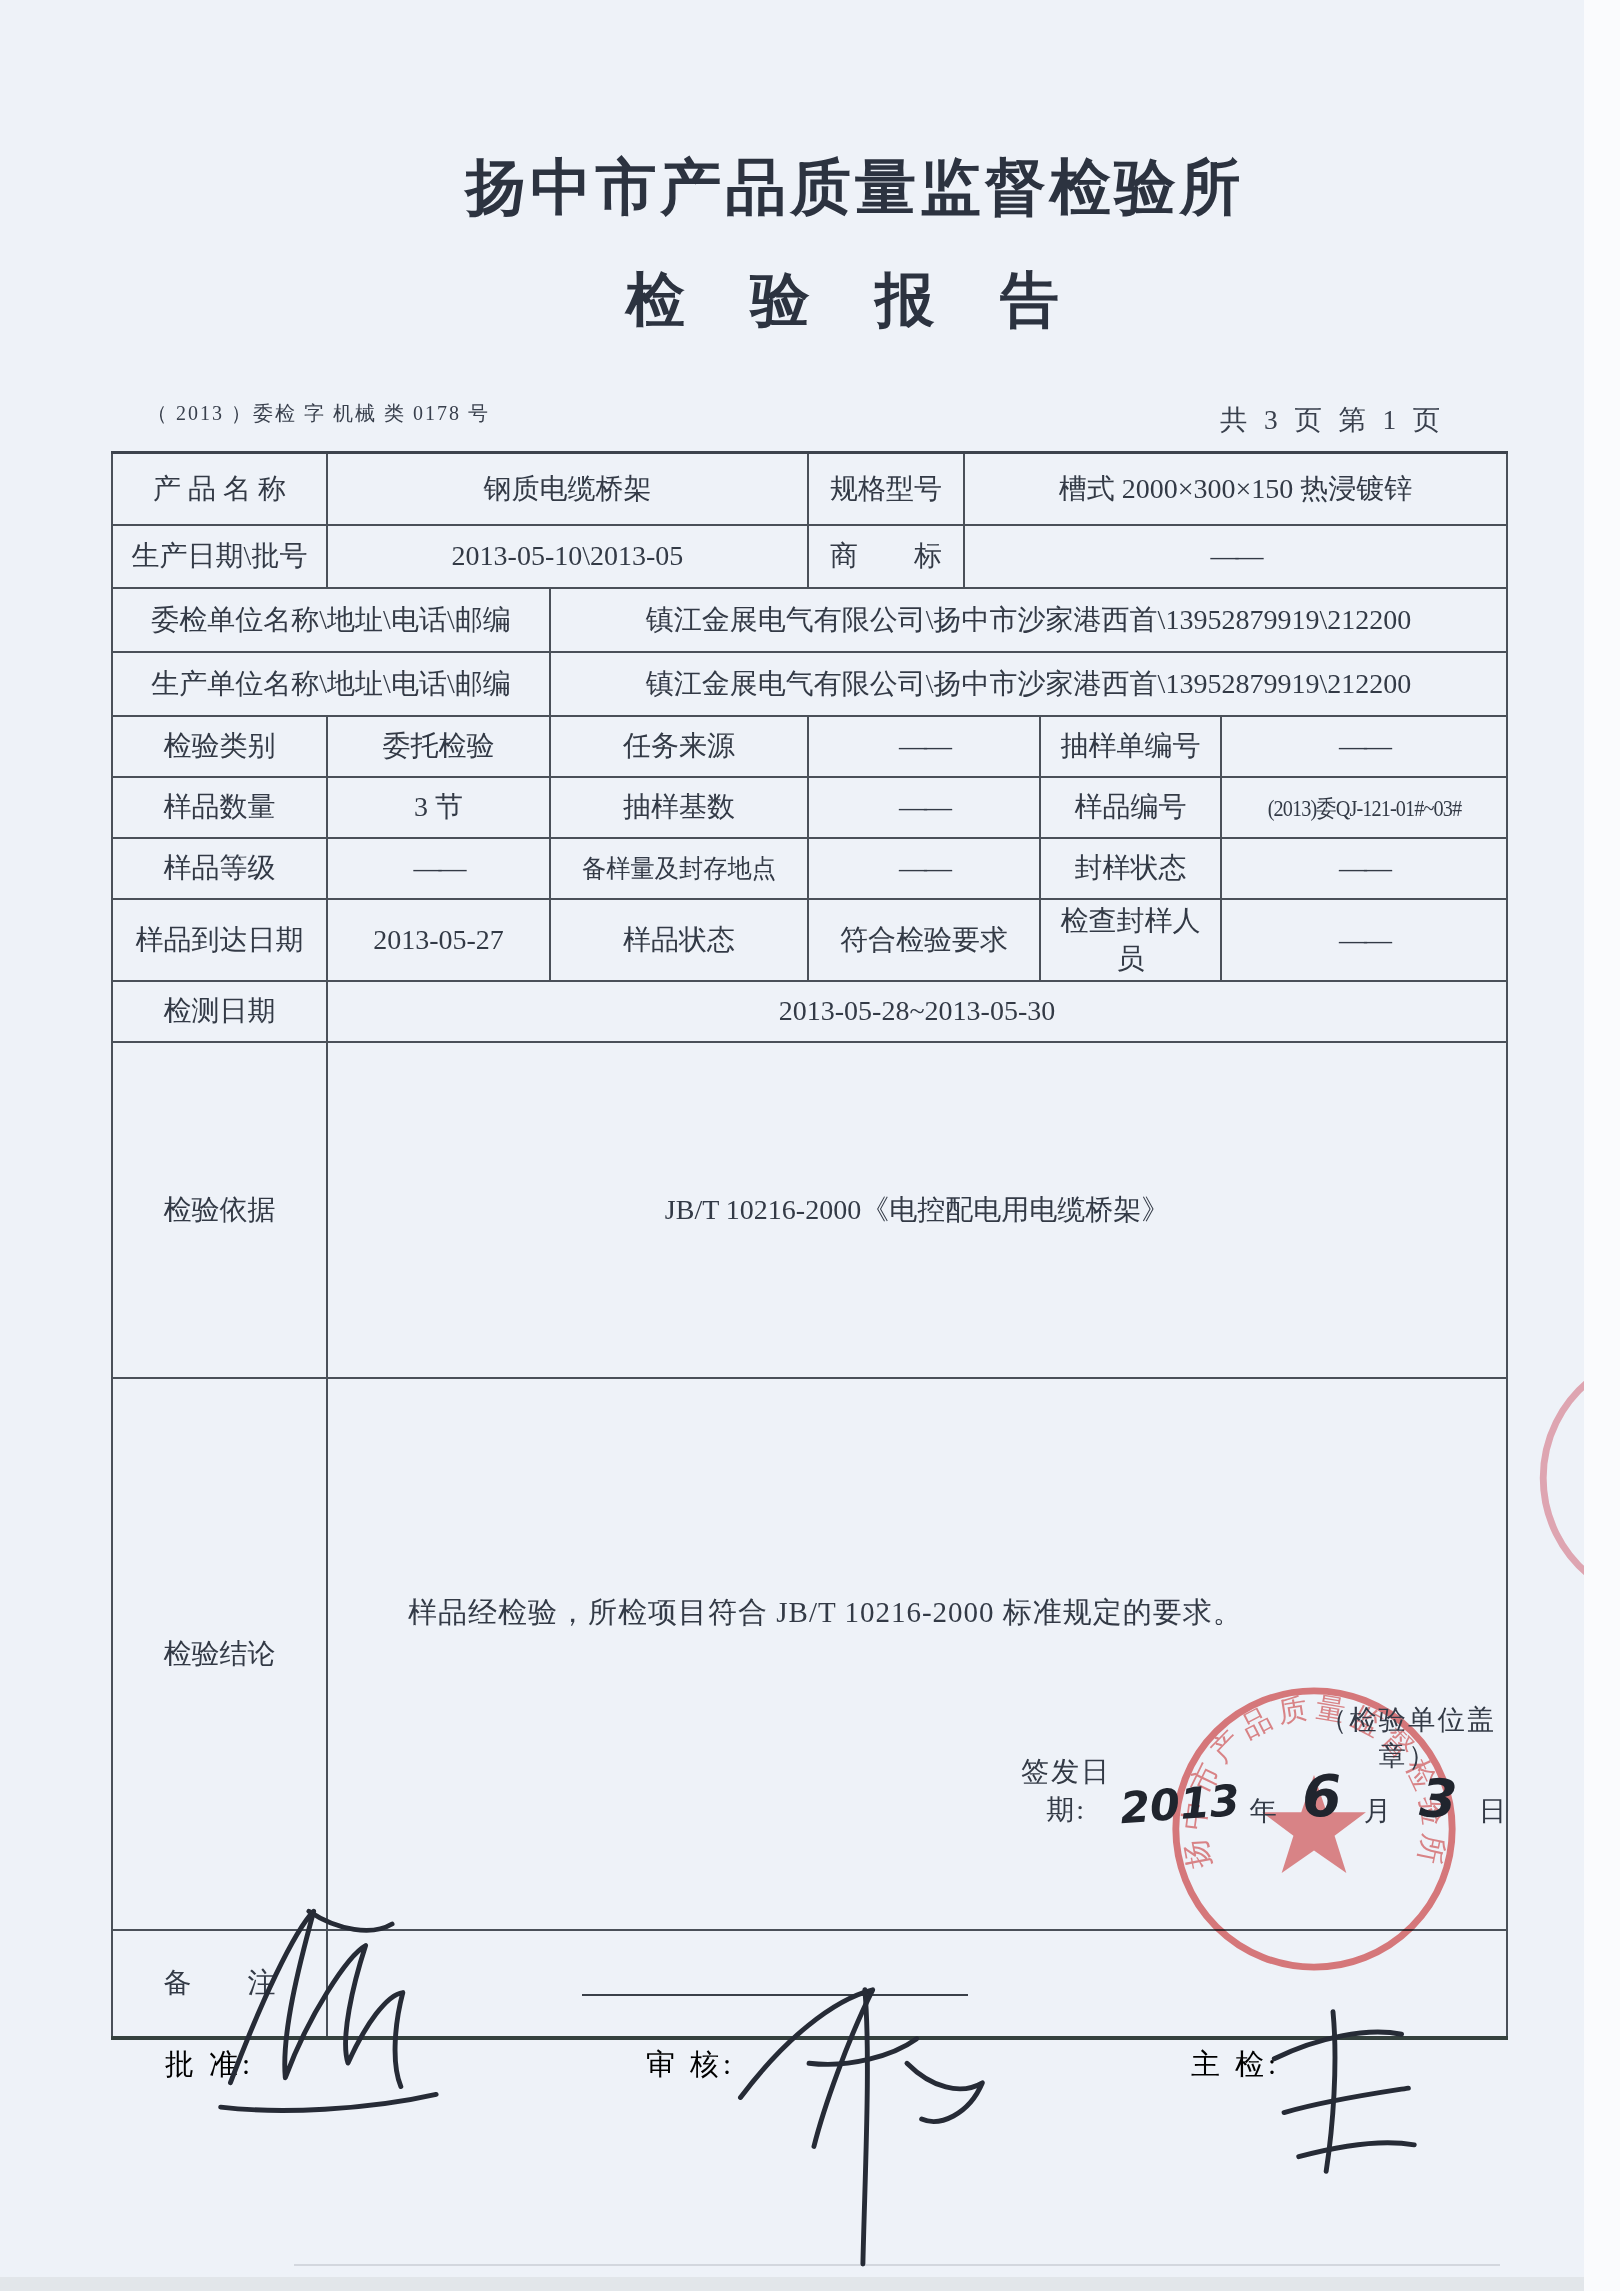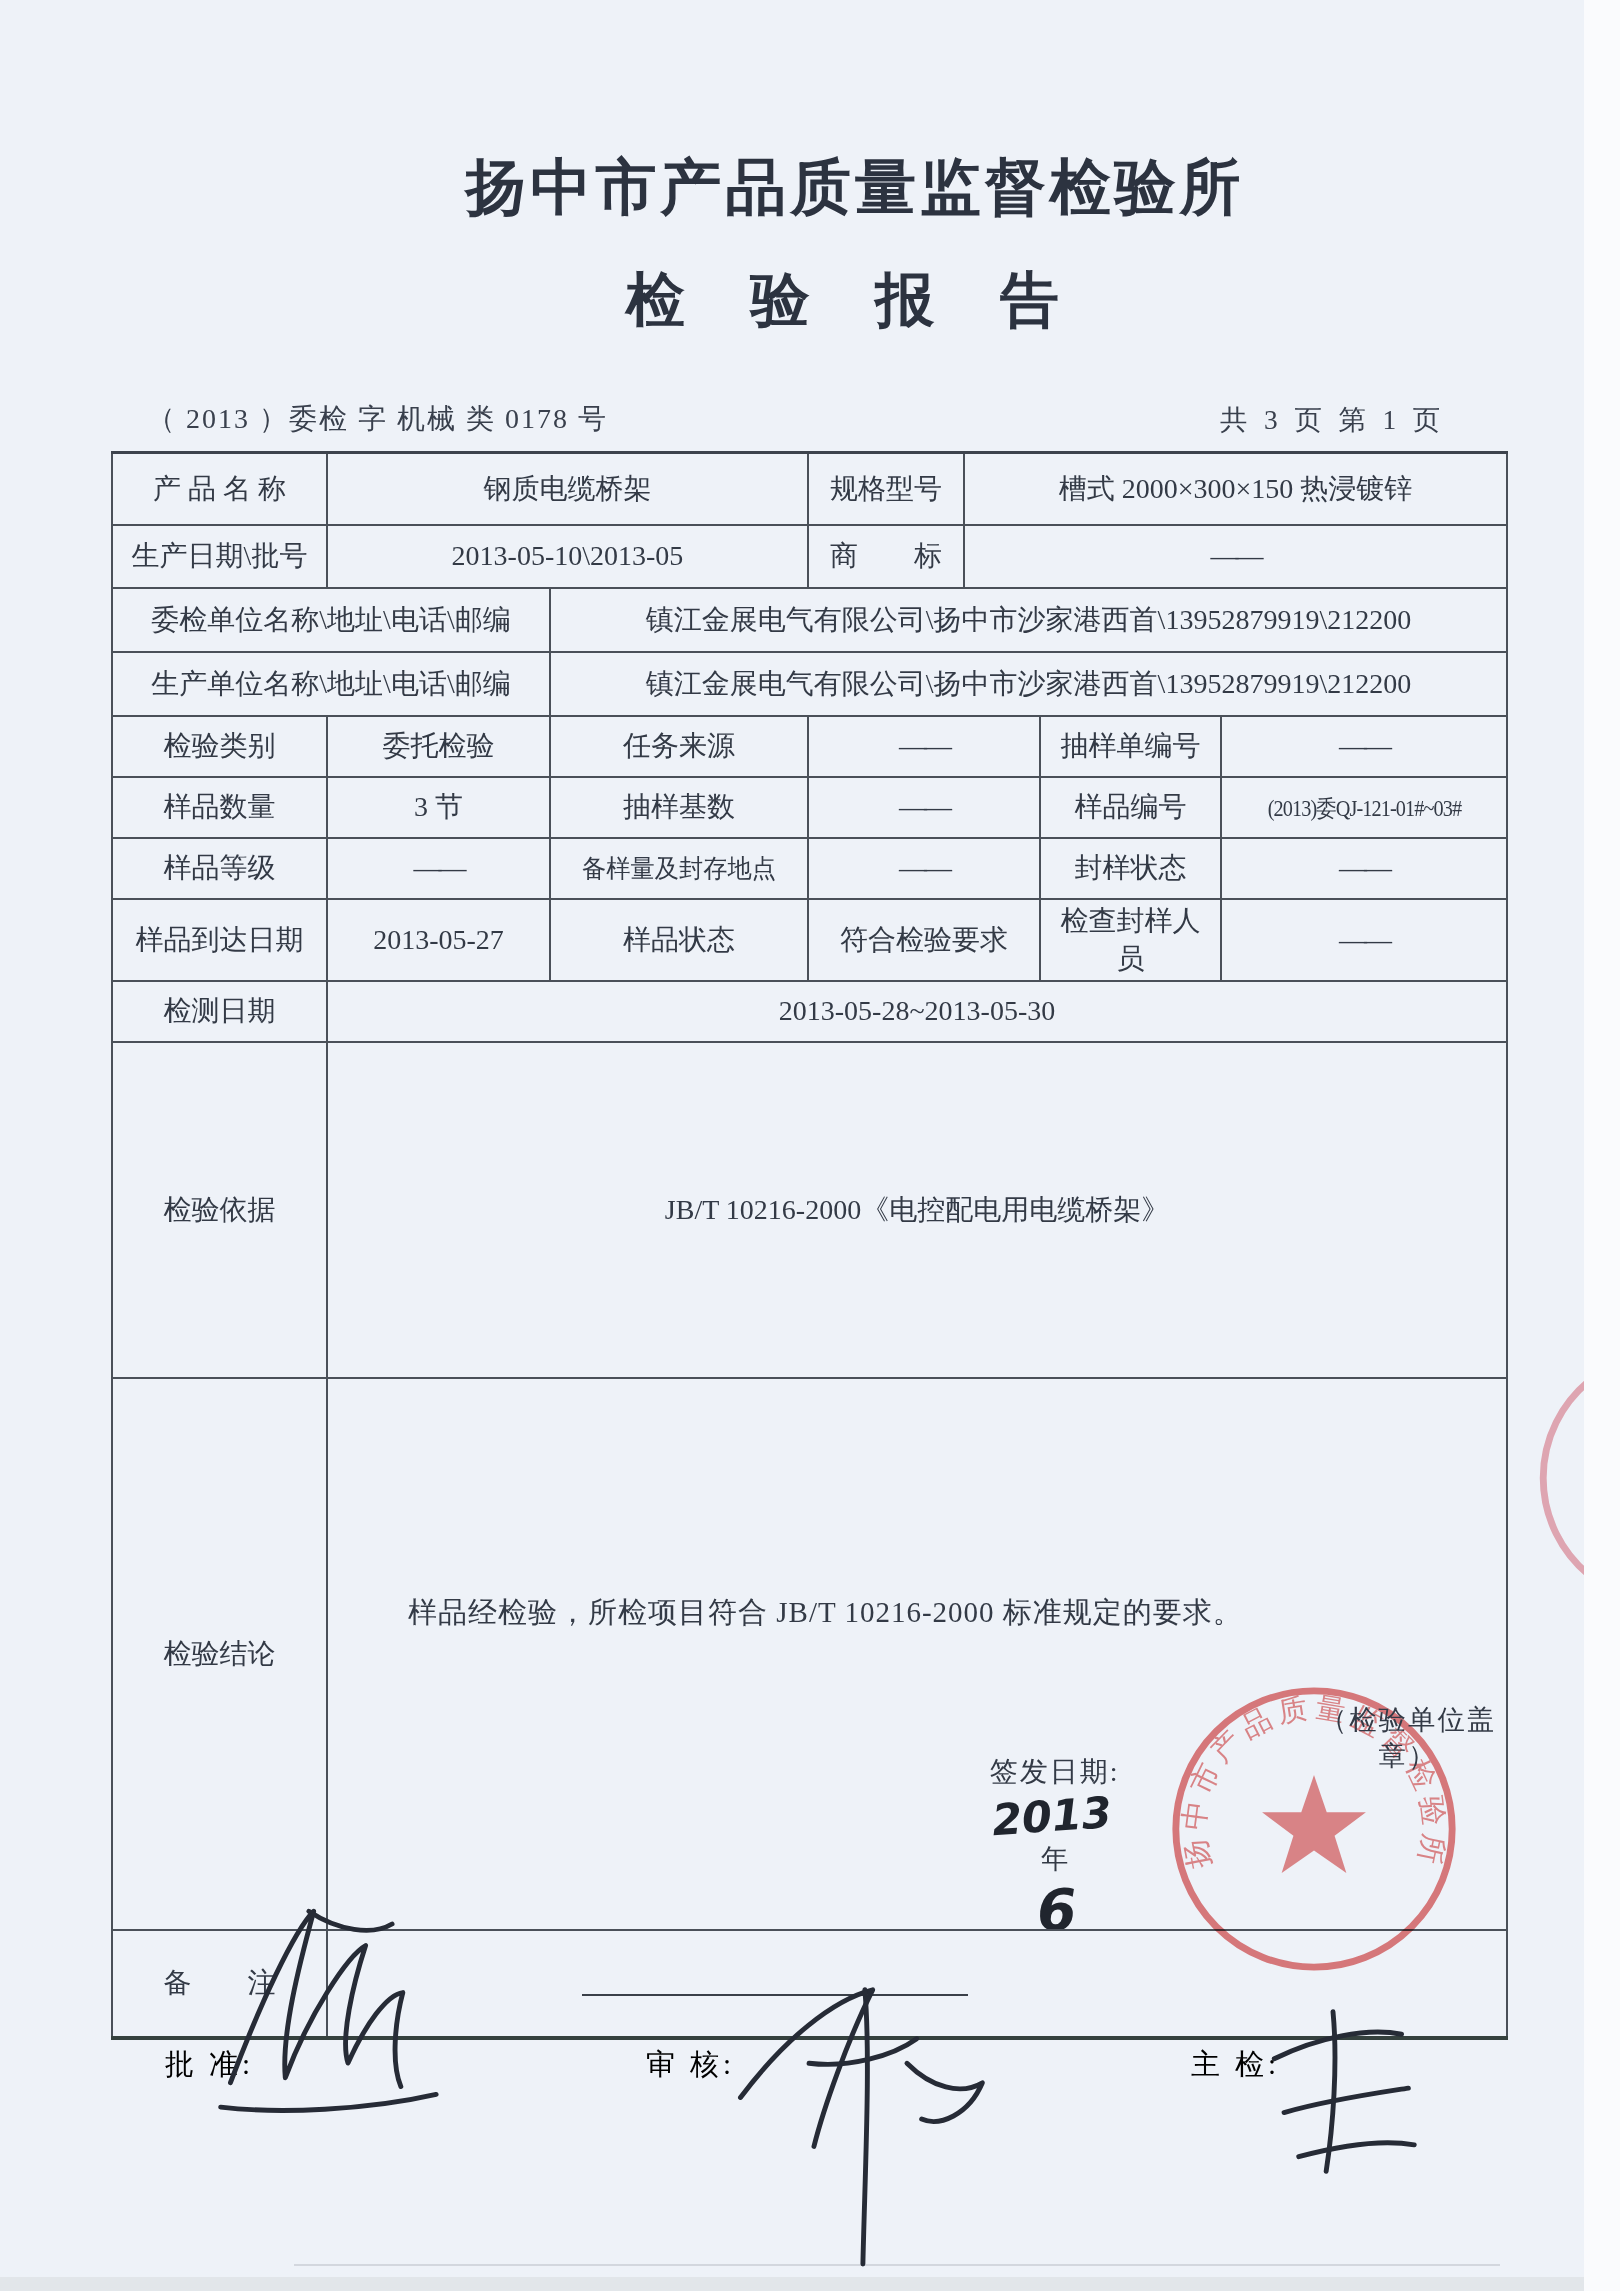--- a/index.html
+++ b/index.html
@@ -13,21 +13,21 @@
   .org-title{
     position:absolute;top:147px;left:0;right:0;text-align:center;
     transform:translateX(45px);
     font-size:61px;font-weight:bold;letter-spacing:3.9px;color:#2c3340;
   }
   .report-title{
     position:absolute;top:261px;left:0;right:0;text-align:center;
     transform:translateX(45px);
     font-size:59px;font-weight:bold;letter-spacing:25.5px;color:#2c3340;
   }
-  .doc-number{position:absolute;top:400px;left:147px;font-size:28px;letter-spacing:2px;color:#39404d;}
+  .doc-number{position:absolute;top:400px;left:147px;font-size:20px;letter-spacing:2px;color:#39404d;}
   .page-info{position:absolute;top:402px;left:1220px;font-size:27.4px;letter-spacing:4.9px;color:#39404d;}
 
   table.report{
     position:absolute;left:111px;top:451px;width:1396px;
     border-collapse:collapse;table-layout:fixed;
     border:2.9px solid #3d434d;border-top-width:3.9px;border-bottom:4.9px solid #35413e;
   }
   table.report td{
     border:2px solid #4a5059;
     text-align:center;vertical-align:middle;
@@ -38,21 +38,21 @@
   tr.r5,tr.r6,tr.r7,tr.r8,tr.r9,tr.r10{height:61px;margin-left:43px;}
   tr.r11{height:336px;} tr.r12{height:552px;} tr.r13{height:108px;}
   td.left{text-align:left;}
   td.basis-cell{text-align:left;padding-left:125px;}
   .cond{font-size:22.5px;letter-spacing:-1px;display:inline-block;transform:scaleX(0.9);white-space:nowrap;}
   .cond2{font-size:25.5px;display:inline-block;transform:scaleX(0.95);white-space:nowrap;}
   .dash{letter-spacing:-2.9px;color:#3a414d;}
   td.conclusion-cell{position:relative;padding:0;}
   .conclusion-text{position:absolute;left:80px;top:214px;font-size:29px;letter-spacing:1px;white-space:nowrap;}
   .stamp-note{position:absolute;left:982px;top:323px;font-size:27.4px;letter-spacing:2px;z-index:7;}
-  .sign-date{position:absolute;left:660px;top:374px;display:flex;align-items:center;z-index:7;flex-direction:column;}
+  .sign-date{position:absolute;left:688px;top:374px;display:flex;align-items:flex-end;z-index:7;}
   .sign-date .lbl{font-size:28px;letter-spacing:2px;}
   .hand{font-family:"DejaVu Sans",sans-serif;font-style:italic;font-weight:bold;color:#20252e;}
   .hy{font-size:43px;margin:0 9.8px 0 3.9px;display:inline-block;transform:rotate(-4deg);}
   .hm{font-size:57px;margin:0 21.6px 0 25.5px;display:inline-block;transform:rotate(-2deg);}
   .hd{font-size:53px;margin:0 21.6px 0 29px;display:inline-block;transform:rotate(4deg);}
   .dchar{font-size:27.4px;}
   td.remark-cell{position:relative;}
   .remark-line{position:absolute;left:254px;top:63px;width:386px;height:2px;background:#3a4049;}
 
   .stamp{position:absolute;left:1167px;top:1682px;z-index:6;mix-blend-mode:multiply;opacity:.88;}

